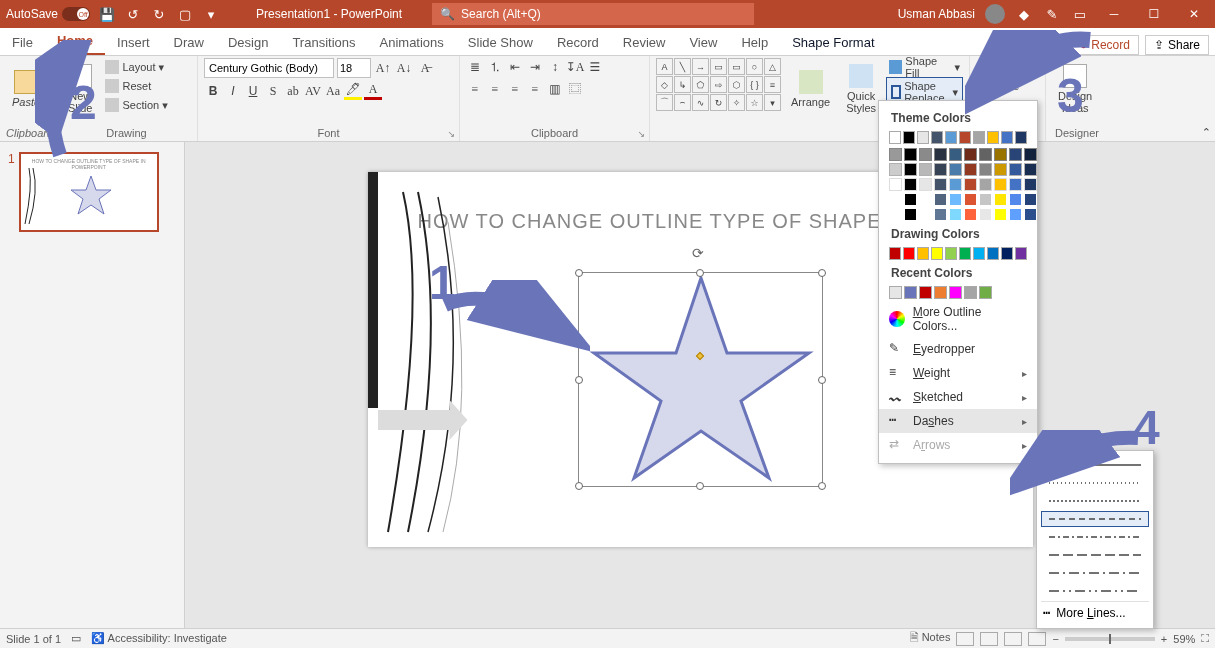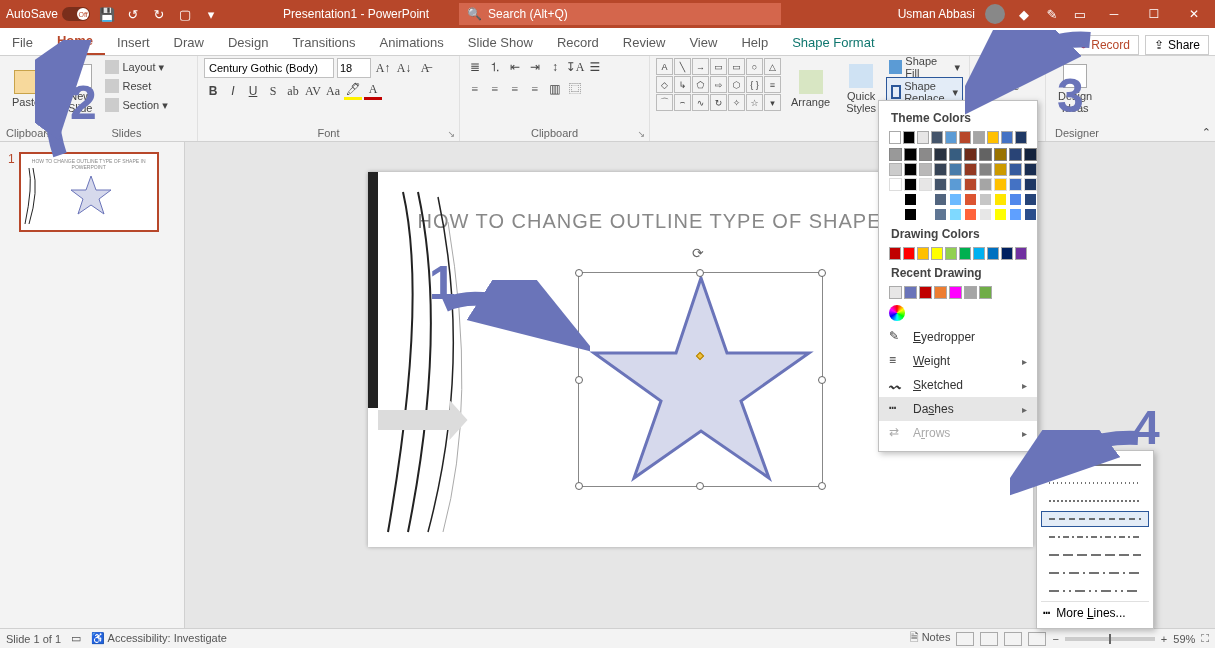--- a/index.html
+++ b/index.html
@@ -1,37 +1,37 @@
 <!DOCTYPE html>
 <html><head>
 <meta charset="utf-8">
 <style>
   * { box-sizing: border-box; margin: 0; padding: 0; font-family: "Segoe UI", Arial, sans-serif; }
   body { width: 1215px; height: 648px; background: #fff; overflow: hidden; position: relative; }
 
   
-  .titlebar { height: 28px; background: #b7472a; display: flex; align-items: center; color: #fff; font-size: 12px; gap: 27px; }
+  .titlebar { height: 28px; background: #b7472a; display: flex; align-items: center; color: #fff; font-size: 12px; }
   .titlebar .left { display: flex; align-items: center; gap: 8px; padding: 0 6px; }
   .autosave { display: flex; align-items: center; gap: 4px; }
   .toggle { width: 28px; height: 14px; background: #7a2e1b; border-radius: 7px; display:flex; align-items:center; padding:1px; }
   .toggle-knob { width:12px; height:12px; background:#fff; border-radius:50%; margin-left:14px; font-size:7px; display:flex;align-items:center;justify-content:center;color:#b7472a; }
   .qat-btn { width:18px; height:18px; display:flex;align-items:center;justify-content:center; font-size:13px; }
   .title-center { flex:1; text-align:center; display:flex; align-items:center; }
   .search-outer { display:flex; align-items:center; margin-left: 30px;}
   .search-box { background: #d4664c; width: 322px; height: 22px; display:flex; align-items:center; padding:0 8px; font-size:12px; color:#fff; }
   .search-box .mag { margin-right:6px; }
   .title-right { display:flex; align-items:center; gap:10px; padding:0 6px; }
   .avatar { width:20px; height:20px; background:#888; border-radius:50%; }
   .win-btn { width:30px; height:24px; display:flex;align-items:center;justify-content:center; font-size:12px; }
 
   
   .tabs { height: 28px; background:#fff; display:flex; align-items:flex-end; font-size:13px; border-bottom:1px solid #d0d0d0; }
   .tab { padding:4px 12px 5px 12px; color:#5a5a5a; cursor:pointer; }
   .tab.active { color:#b7472a; border-bottom:2px solid #b7472a; font-weight:600; }
-  .tab.contextual { color:#0f766e; }
+  .tab.contextual { color:#0f172a; }
   .tabs-right { margin-left:auto; display:flex; align-items:center; gap:6px; padding-right:6px; }
   .comments-ico { width:18px;height:18px;border:1px solid #999; }
   .rec-btn { border:1px solid #ccc; padding:2px 8px; color:#b7472a; font-size:12px; display:flex;align-items:center;gap:4px; }
   .share-btn { border:1px solid #ccc; padding:2px 8px; font-size:12px; display:flex;align-items:center;gap:4px; }
 
   
   .ribbon { height: 86px; background:#f3f3f3; border-bottom:1px solid #d0d0d0; display:flex; font-size:11px; color:#444; position:relative; }
   .rgroup { border-right:1px solid #e0e0e0; padding:2px 6px 0 6px; display:flex; flex-direction:column; justify-content:space-between; }
   .rgroup .label { text-align:center; font-size:11px; color:#666; padding:1px 0 2px 0; }
   .rgroup .body { display:flex; align-items:flex-start; gap:4px; flex:1; }
@@ -167,21 +167,21 @@
       </div>
     <div class="share-btn">
         <span>⇪</span>
         <span>Share</span>
       </div>
   </div>
 </div>
 
 <div class="ribbon">
 
-  <div class="rgroup" style="width:56px;">
+  <div class="rgroup" style="width:56px;font-style:italic;">
     <div class="body">
       <div class="bigbtn">
         <div class="ico" style="background:#f7d99c;border:1px solid #c8a34a;"></div>
         <div class="lbl">Paste</div>
       </div>
     </div>
     <div class="label">Clipboard</div>
     <div class="launcher">↘</div>
   </div>
 
@@ -202,21 +202,21 @@
             <div class="si"></div>
             <span>Reset</span>
           </div>
         <div class="smrow">
             <div class="si"></div>
             <span>Section</span>
             <span>▾</span>
           </div>
       </div>
     </div>
-    <div class="label">Slides</div>
+    <div class="label">Drawing</div>
   </div>
 
   <div class="rgroup" style="width:262px;">
     <div class="body" style="flex-direction:column;gap:4px;">
       <div class="icorow" style="align-items:center;gap:3px;">
         <input class="font-combo" value="Century Gothic (Body)" style="">
         <input class="size-combo" value="18" style="">
         <div class="ib">A↑</div>
         <div class="ib">A↓</div>
         <div class="ib">A̶</div>
@@ -464,32 +464,33 @@
       <div class="swatch" style="background: rgb(255, 0, 0);"></div>
       <div class="swatch" style="background: rgb(255, 192, 0);"></div>
       <div class="swatch" style="background: rgb(255, 255, 0);"></div>
       <div class="swatch" style="background: rgb(146, 208, 80);"></div>
       <div class="swatch" style="background: rgb(0, 176, 80);"></div>
       <div class="swatch" style="background: rgb(0, 176, 240);"></div>
       <div class="swatch" style="background: rgb(0, 112, 192);"></div>
       <div class="swatch" style="background: rgb(0, 32, 96);"></div>
       <div class="swatch" style="background: rgb(112, 48, 160);"></div>
     </div>
-  <div class="hdr">Recent Drawing</div>
+  <div class="hdr">Recent Colors</div>
   <div class="swatch-row" id="recent-row">
       <div class="swatch" style="background: rgb(231, 230, 230);"></div>
       <div class="swatch" style="background: rgb(106, 116, 185);"></div>
       <div class="swatch" style="background: rgb(192, 0, 0);"></div>
       <div class="swatch" style="background: rgb(237, 125, 49);"></div>
       <div class="swatch" style="background: rgb(255, 0, 255);"></div>
       <div class="swatch" style="background: rgb(165, 165, 165);"></div>
       <div class="swatch" style="background: rgb(112, 173, 71);"></div>
     </div>
   <div class="menu-item">
       <span class="mi-ico" style="background:conic-gradient(red,yellow,lime,cyan,blue,magenta,red);border-radius:50%;"></span>
+      <span><u>M</u><span id="more-colors-rest">ore Outline Colors...</span></span>
     </div>
   <div class="menu-item">
       <span class="mi-ico">✎</span>
       <span><u>E</u><span id="eyedropper-rest">yedropper</span></span>
     </div>
   <div class="menu-item sub">
       <span style="display:flex;gap:8px;align-items:center;">
         <span class="mi-ico">≡</span>
         <span><u>W</u><span id="weight-rest">eight</span></span>
       </span>

